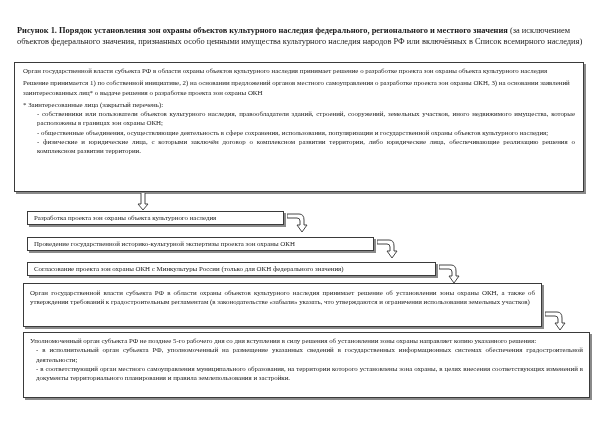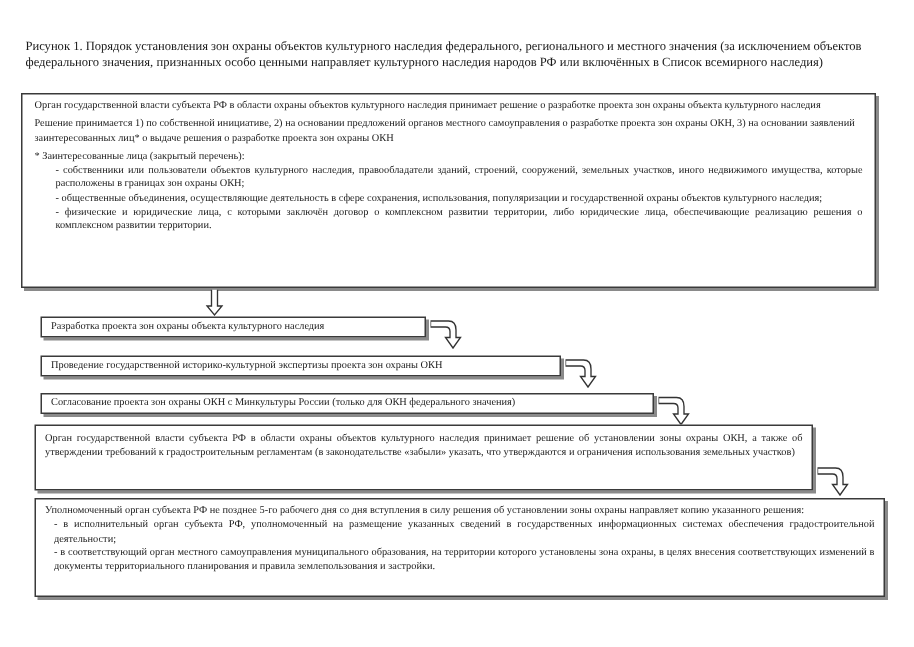--- a/index.html
+++ b/index.html
@@ -1,20 +1,20 @@
 <!DOCTYPE html>
 <html><head>
 <meta charset="utf-8">
 <style>
   html, body { margin: 0; padding: 0; background: #ffffff; }
   body { width: 609px; height: 431px; position: relative; overflow: hidden;
          font-family: "Liberation Serif", "DejaVu Serif", serif; color: #1a1a1a; }
   .title { position: absolute; left: 17px; top: 25px; width: 572px;
            font-size: 8.4px; line-height: 11.2px; text-align: left; }
-  .title b { font-weight: normal; }
+  .title b { font-weight: bold; }
   .box { position: absolute; background: #fff; border: 1px solid #3a3a3a;
          box-shadow: 2px 2px 0 #8a8a8a; box-sizing: border-box;
          font-size: 6.9px; line-height: 9.3px; }
   .box p { margin: 0; }
   .justify { text-align: justify; }
   #box1 { left: 14px; top: 62px; width: 570px; height: 130px; padding: 3px 8px; }
   #box1 .para { margin-bottom: 3px; }
   #box1 .indent { padding-left: 14px; }
   .small { padding: 0 6px; white-space: nowrap; display: flex; align-items: center; height: 14px; }
   #box2 { left: 27px; top: 211px; width: 257px; }
@@ -22,21 +22,21 @@
   #box4 { left: 27px; top: 262px; width: 409px; }
   #box5 { left: 23px; top: 283px; width: 519px; height: 44px; padding: 4px 6px; }
   #box6 { left: 23px; top: 332px; width: 567px; height: 66px; padding: 3px 6px; }
   #box6 .indent { padding-left: 6px; }
   .arrow { position: absolute; }
 </style>
 </head>
 <body>
 
 <div class="title">
-  <b>Рисунок 1. Порядок установления зон охраны объектов культурного наследия федерального, регионального и местного значения</b><span> (за исключением объектов федерального значения, признанных особо ценными направляет культурного наследия народов РФ или включённых в Список всемирного наследия)</span>
+  <b>Рисунок 1. Порядок установления зон охраны объектов культурного наследия федерального, регионального и местного значения</b><span> (за исключением объектов федерального значения, признанных особо ценными имущества культурного наследия народов РФ или включённых в Список всемирного наследия)</span>
 </div>
 
 <div class="box" id="box1">
   <p class="para">Орган государственной власти субъекта РФ в области охраны объектов культурного наследия принимает решение о разработке проекта зон охраны объекта культурного наследия</p>
   <p class="para">Решение принимается 1) по собственной инициативе, 2) на основании предложений органов местного самоуправления о разработке проекта зон охраны ОКН, 3) на основании заявлений заинтересованных лиц* о выдаче решения о разработке проекта зон охраны ОКН</p>
   <p>* Заинтересованные лица (закрытый перечень):</p>
   <p class="indent justify">- собственники или пользователи объектов культурного наследия, правообладатели зданий, строений, сооружений, земельных участков, иного недвижимого имущества, которые расположены в границах зон охраны ОКН;</p>
   <p class="indent justify">- общественные объединения, осуществляющие деятельность в сфере сохранения, использования, популяризации и государственной охраны объектов культурного наследия;</p>
   <p class="indent justify">- физические и юридические лица, с которыми заключён договор о комплексном развитии территории, либо юридические лица, обеспечивающие реализацию решения о комплексном развитии территории.</p>
 </div>

